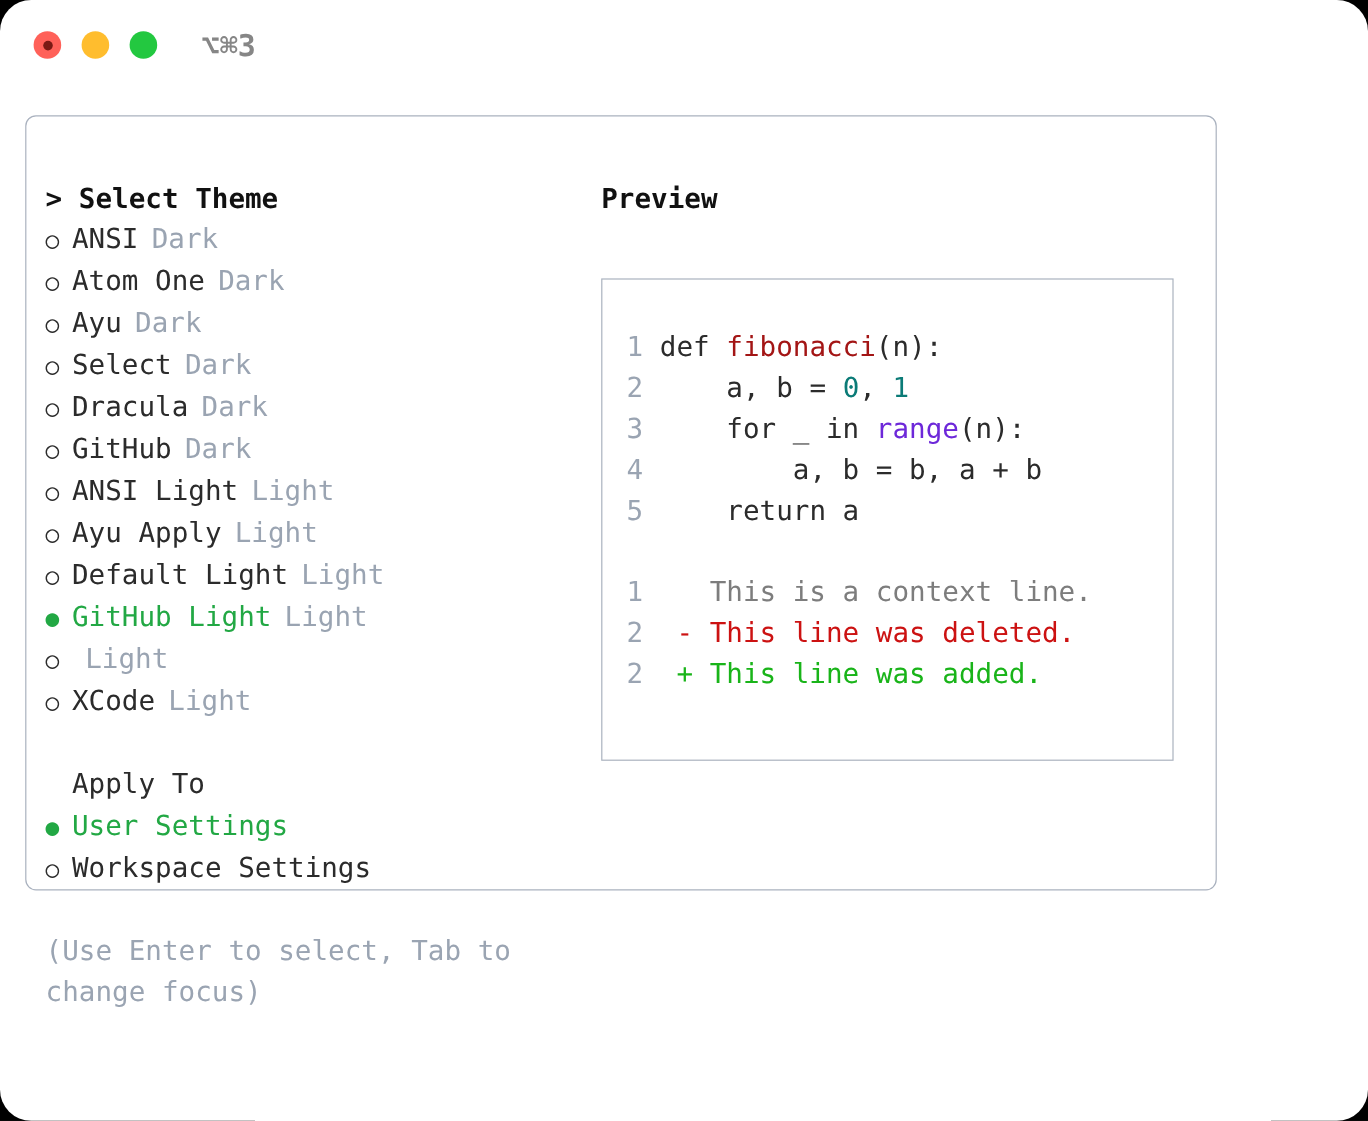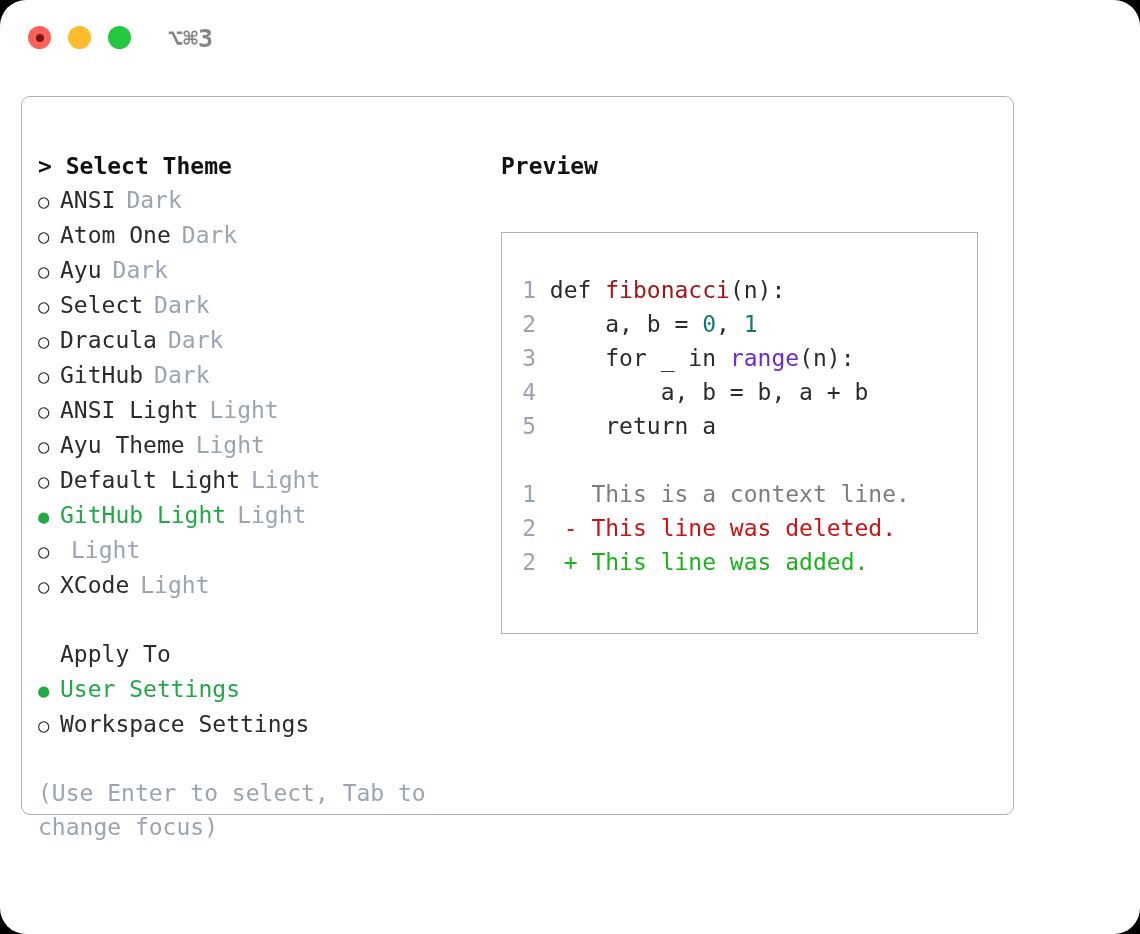--- a/index.html
+++ b/index.html
@@ -71,21 +71,21 @@
     line-height: 34px;
     white-space: pre;
   }
 
   
   .panel {
     position: absolute;
     left: 21px;
     top: 96px;
     width: 993px;
-    height: 719px;
+    height: 646px;
     border: 1.6px solid #aab2bf;
     border-radius: 9px;
     box-sizing: border-box;
     background: #ffffff;
   }
 
   .cols {
     position: absolute;
     left: 0; top: 0;
     width: 100%; height: 100%;
@@ -208,21 +208,21 @@
         <div class="heading">&gt; Select Theme</div>
 
         <div class="opt-list" id="theme-list">
             <div class="opt"><span class="bullet">○</span><span class="label">ANSI</span><span class="tag">Dark</span></div>
             <div class="opt"><span class="bullet">○</span><span class="label">Atom One</span><span class="tag">Dark</span></div>
             <div class="opt"><span class="bullet">○</span><span class="label">Ayu</span><span class="tag">Dark</span></div>
             <div class="opt"><span class="bullet">○</span><span class="label">Select</span><span class="tag">Dark</span></div>
             <div class="opt"><span class="bullet">○</span><span class="label">Dracula</span><span class="tag">Dark</span></div>
             <div class="opt"><span class="bullet">○</span><span class="label">GitHub</span><span class="tag">Dark</span></div>
             <div class="opt"><span class="bullet">○</span><span class="label">ANSI Light</span><span class="tag">Light</span></div>
-            <div class="opt"><span class="bullet">○</span><span class="label">Ayu Theme</span><span class="tag">Light</span></div>
+            <div class="opt"><span class="bullet">○</span><span class="label">Ayu Apply</span><span class="tag">Light</span></div>
             <div class="opt"><span class="bullet">○</span><span class="label">Default Light</span><span class="tag">Light</span></div>
             <div class="opt selected"><span class="bullet filled">●</span><span class="label">GitHub Light</span><span class="tag">Light</span></div>
             <div class="opt"><span class="bullet">○</span><span class="tag">Light</span></div>
             <div class="opt"><span class="bullet">○</span><span class="label">XCode</span><span class="tag">Light</span></div>
           </div>
 
         <div class="group-gap"></div>
 
         <div class="opt">
           <span class="bullet blank">○</span>

